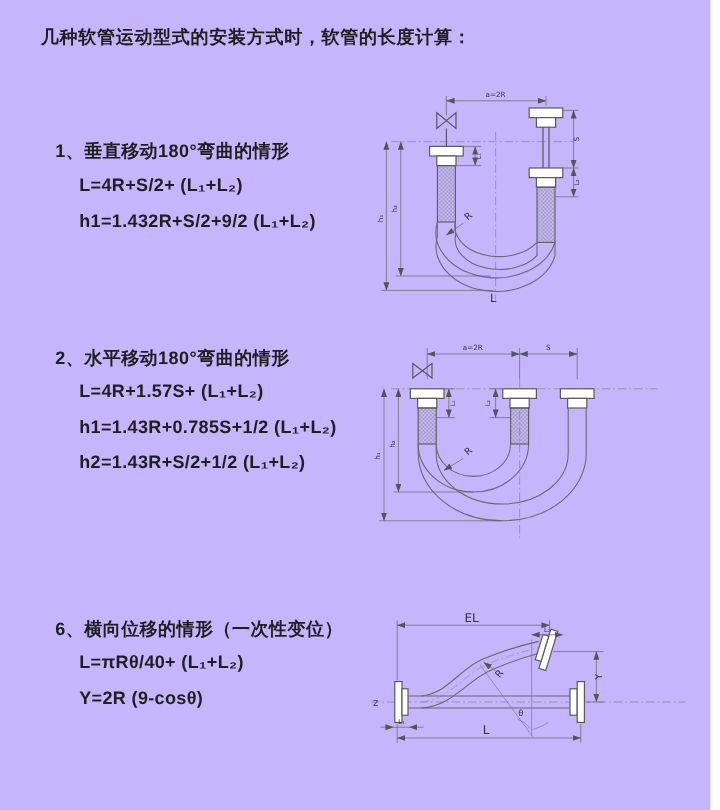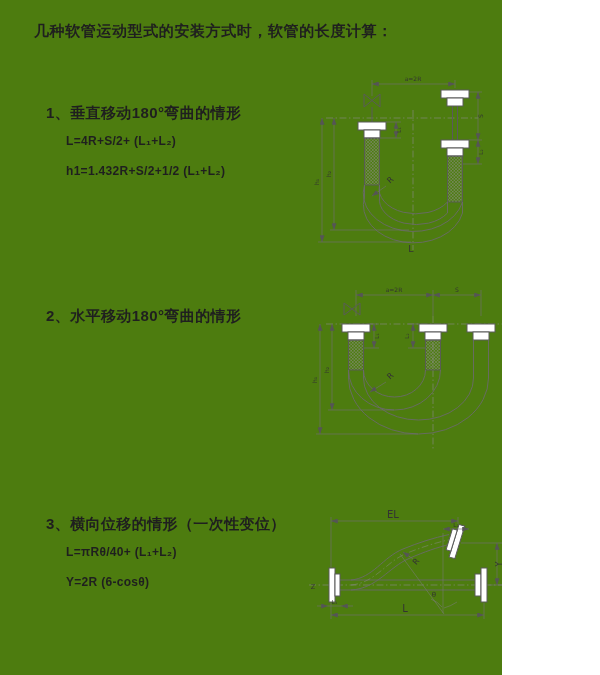--- a/index.html
+++ b/index.html
@@ -1,27 +1,27 @@
 <!DOCTYPE html>
 <html><head>
 <meta charset="utf-8">
 <style>
   html,body{margin:0;padding:0;background:#ffffff;}
   .page{
-    position:relative;width:502px;height:675px;background:#4d7c0f;overflow:hidden;
+    position:relative;width:592px;height:675px;background:#c4b5fd;overflow:hidden;
     font-family:"Liberation Sans","DejaVu Sans",sans-serif;color:#1f1f1f;
     border-bottom:1px solid #e3e3e3;
   }
   .doc-title{
     position:absolute;left:34px;top:22px;font-size:15px;font-weight:600;letter-spacing:0.6px;
   }
   .sec{position:absolute;left:46px;}
   .sec-heading{font-size:15px;font-weight:600;letter-spacing:0.4px;margin:0 0 10px 0;}
   .formulas{padding-left:20px;}
-  .formula{font-size:12px;font-weight:600;letter-spacing:0.3px;margin:0 0 12.5px 0;line-height:17px;}
+  .formula{font-size:15px;font-weight:600;letter-spacing:0.3px;margin:0 0 12.5px 0;line-height:17px;}
   .diagram{position:absolute;}
   
   .fit{fill:#ffffff;stroke:#5a5a5a;stroke-width:1;}
   .part{fill:none;stroke:#5a5a5a;stroke-width:1;}
   .hose{fill:none;stroke:#6a6a6a;stroke-width:0.9;}
   .braid{fill:url(#braid);stroke:#5a5a5a;stroke-width:0.9;}
   .dim{fill:none;stroke:#6f6f6f;stroke-width:0.65;}
   .dima{marker-start:url(#arr);marker-end:url(#arr);}
   .arrend{marker-end:url(#arr);}
   .cl{fill:none;stroke:#8a8a8a;stroke-width:0.6;stroke-dasharray:7 2.5 1.5 2.5;}
@@ -41,37 +41,42 @@
         <path d="M0,0 L7,2.5 L0,5 Z" fill="#555"></path>
       </marker>
       <pattern id="braid" width="3.2" height="3.2" patternUnits="userSpaceOnUse">
         <path d="M0,3.2 L3.2,0 M0,0 L3.2,3.2" stroke="#909090" stroke-width="0.45"></path>
       </pattern>
     </defs>
   </svg>
 
   <div class="doc-title">几种软管运动型式的安装方式时，软管的长度计算：</div>
 
-  <div class="sec" style="top:104px">
+  <div class="sec" style="top:117px">
     <div class="sec-heading">1、垂直移动180°弯曲的情形</div>
     <div class="formulas">
       <p class="formula">L=4R+S/2+ (L₁+L₂)</p>
-      <p class="formula">h1=1.432R+S/2+1/2 (L₁+L₂)</p>
+      <p class="formula">h1=1.432R+S/2+9/2 (L₁+L₂)</p>
     </div>
   </div>
 
-  <div class="sec" style="top:307px">
+  <div class="sec" style="top:289px">
     <div class="sec-heading">2、水平移动180°弯曲的情形</div>
+    <div class="formulas">
+      <p class="formula">L=4R+1.57S+ (L₁+L₂)</p>
+      <p class="formula">h1=1.43R+0.785S+1/2 (L₁+L₂)</p>
+      <p class="formula">h2=1.43R+S/2+1/2 (L₁+L₂)</p>
+    </div>
   </div>
 
   <div class="sec" style="top:515px">
-    <div class="sec-heading">3、横向位移的情形（一次性变位）</div>
+    <div class="sec-heading">6、横向位移的情形（一次性变位）</div>
     <div class="formulas">
       <p class="formula">L=πRθ/40+ (L₁+L₂)</p>
-      <p class="formula">Y=2R (6-cosθ)</p>
+      <p class="formula">Y=2R (9-cosθ)</p>
     </div>
   </div>
 
   <svg class="diagram" style="left:312px;top:70px" width="180" height="186" viewBox="0 0 180 186">
 
     <path class="cl" d="M14,48 H166"></path>
     <path class="cl" d="M101,40 V180"></path>
 
     <g>
       <path class="dim" d="M60,26 V10 M143,18 V10"></path>

